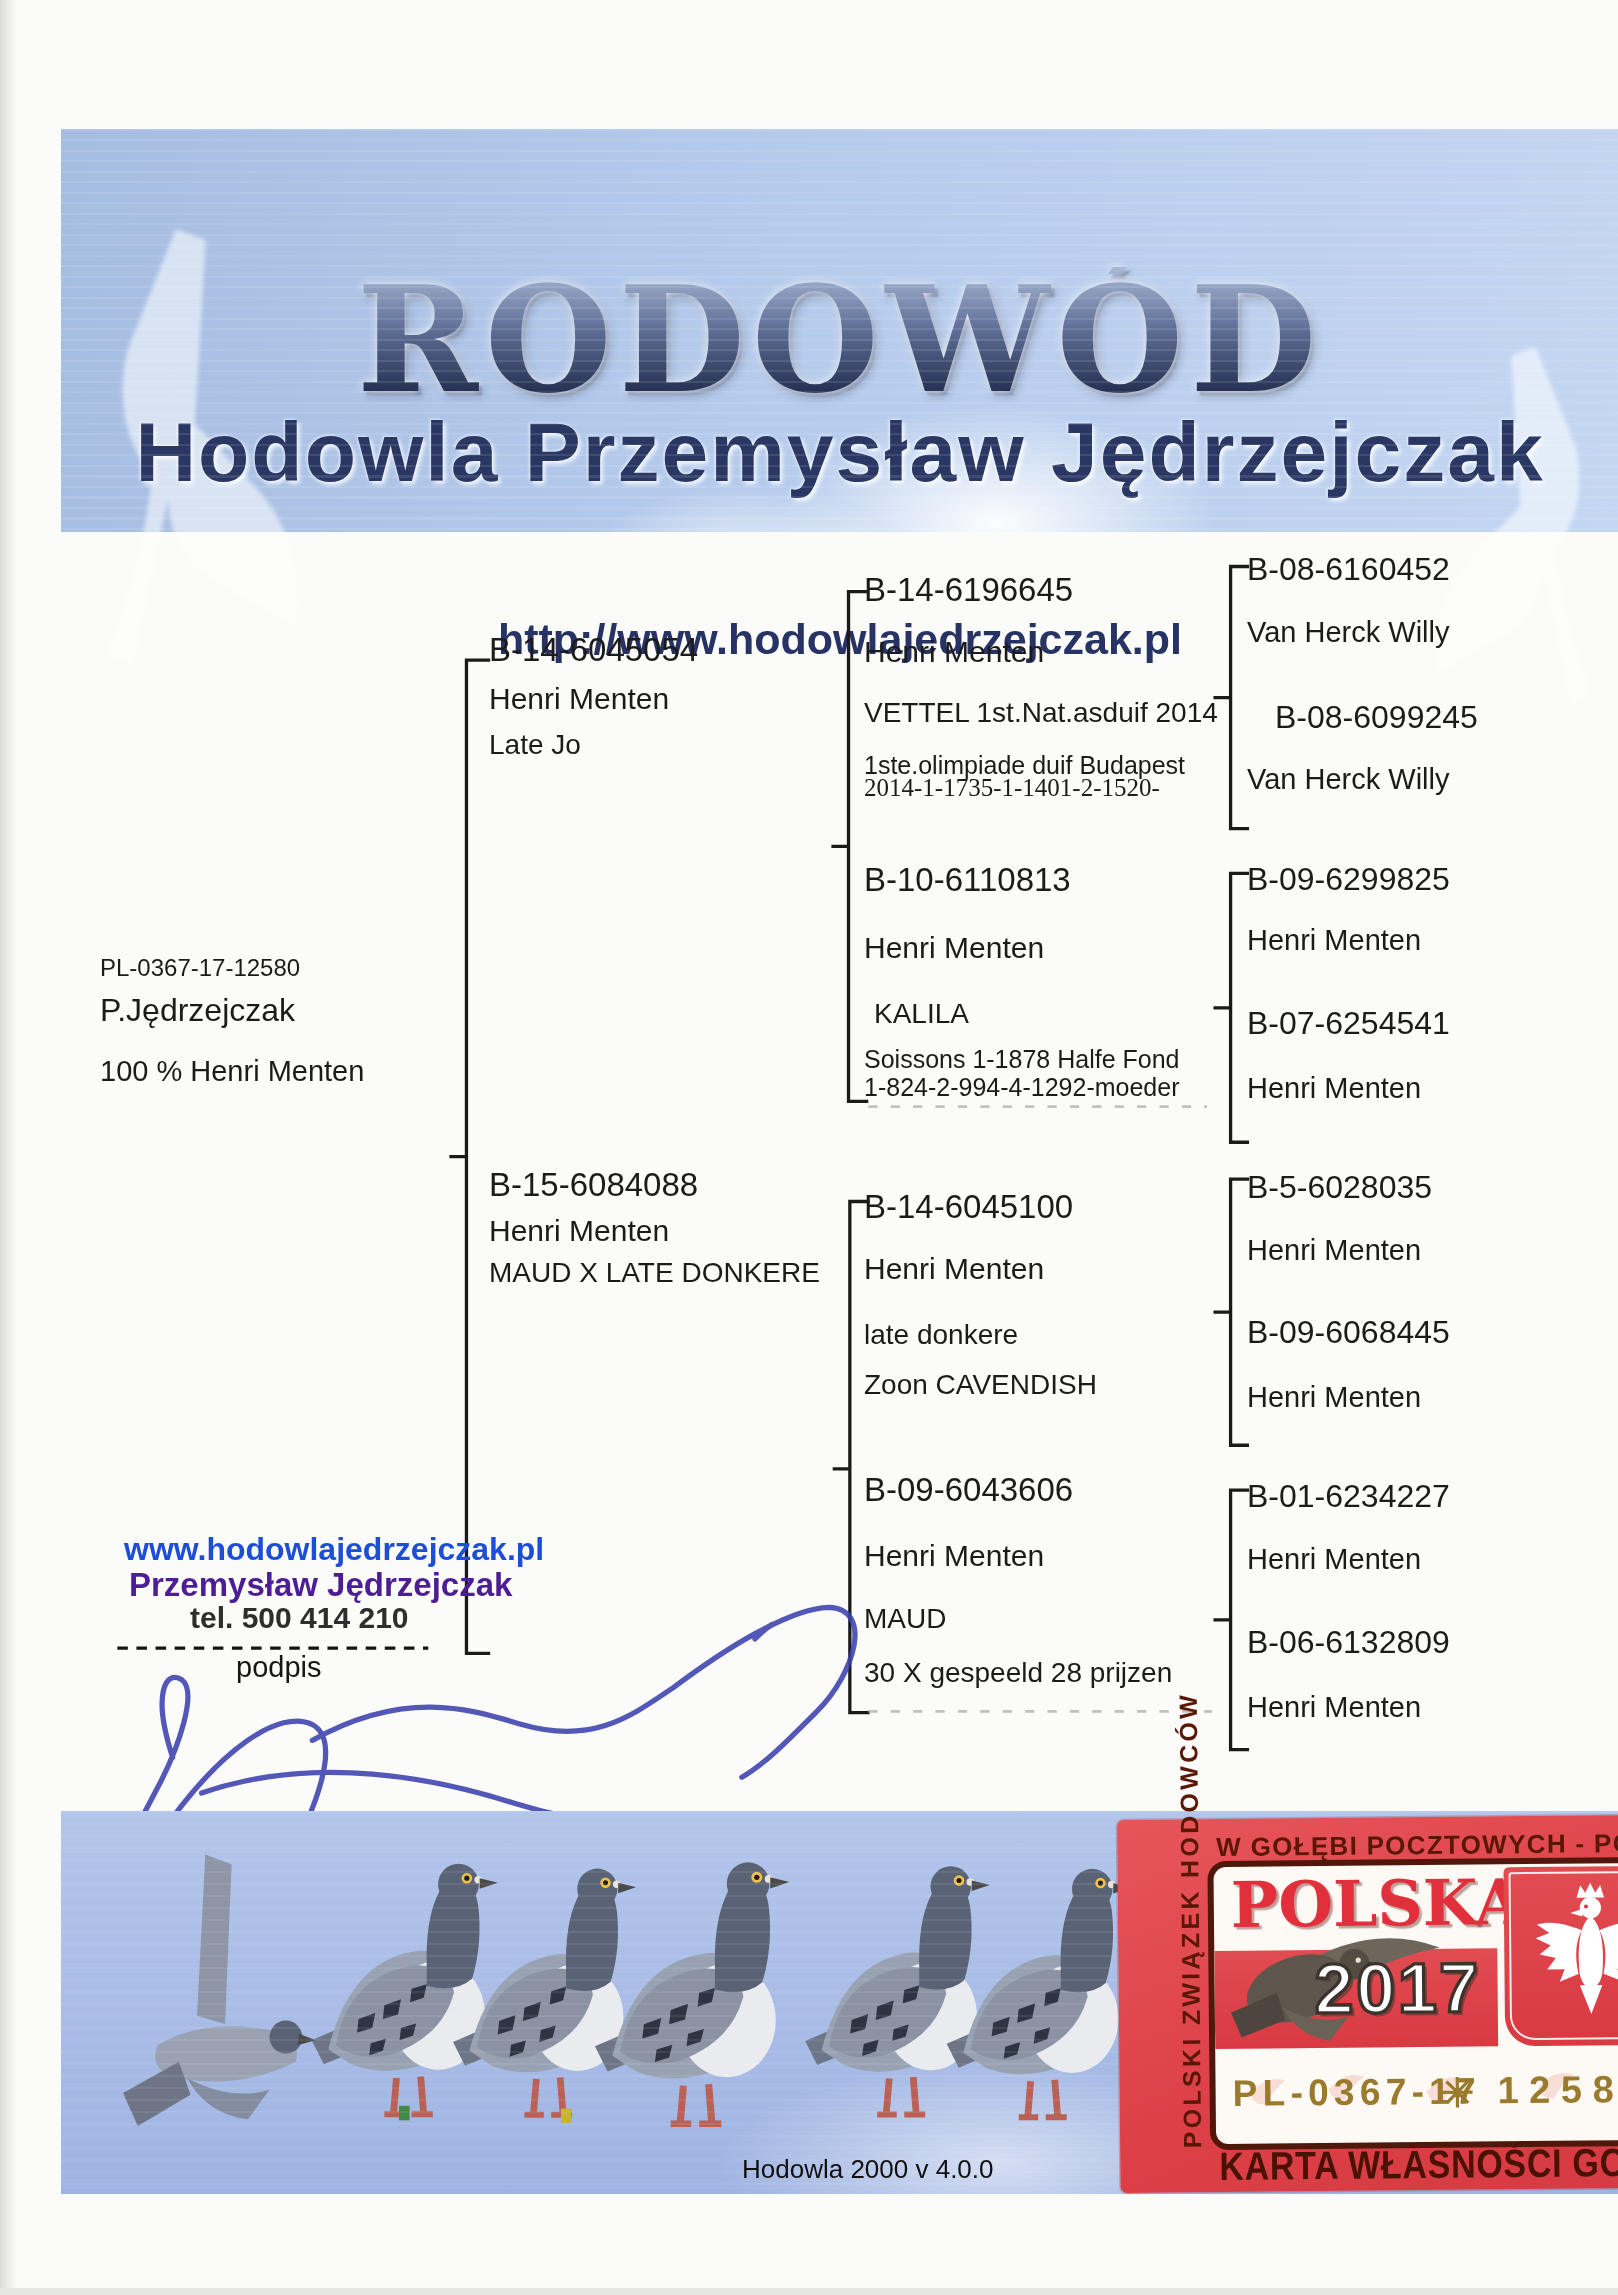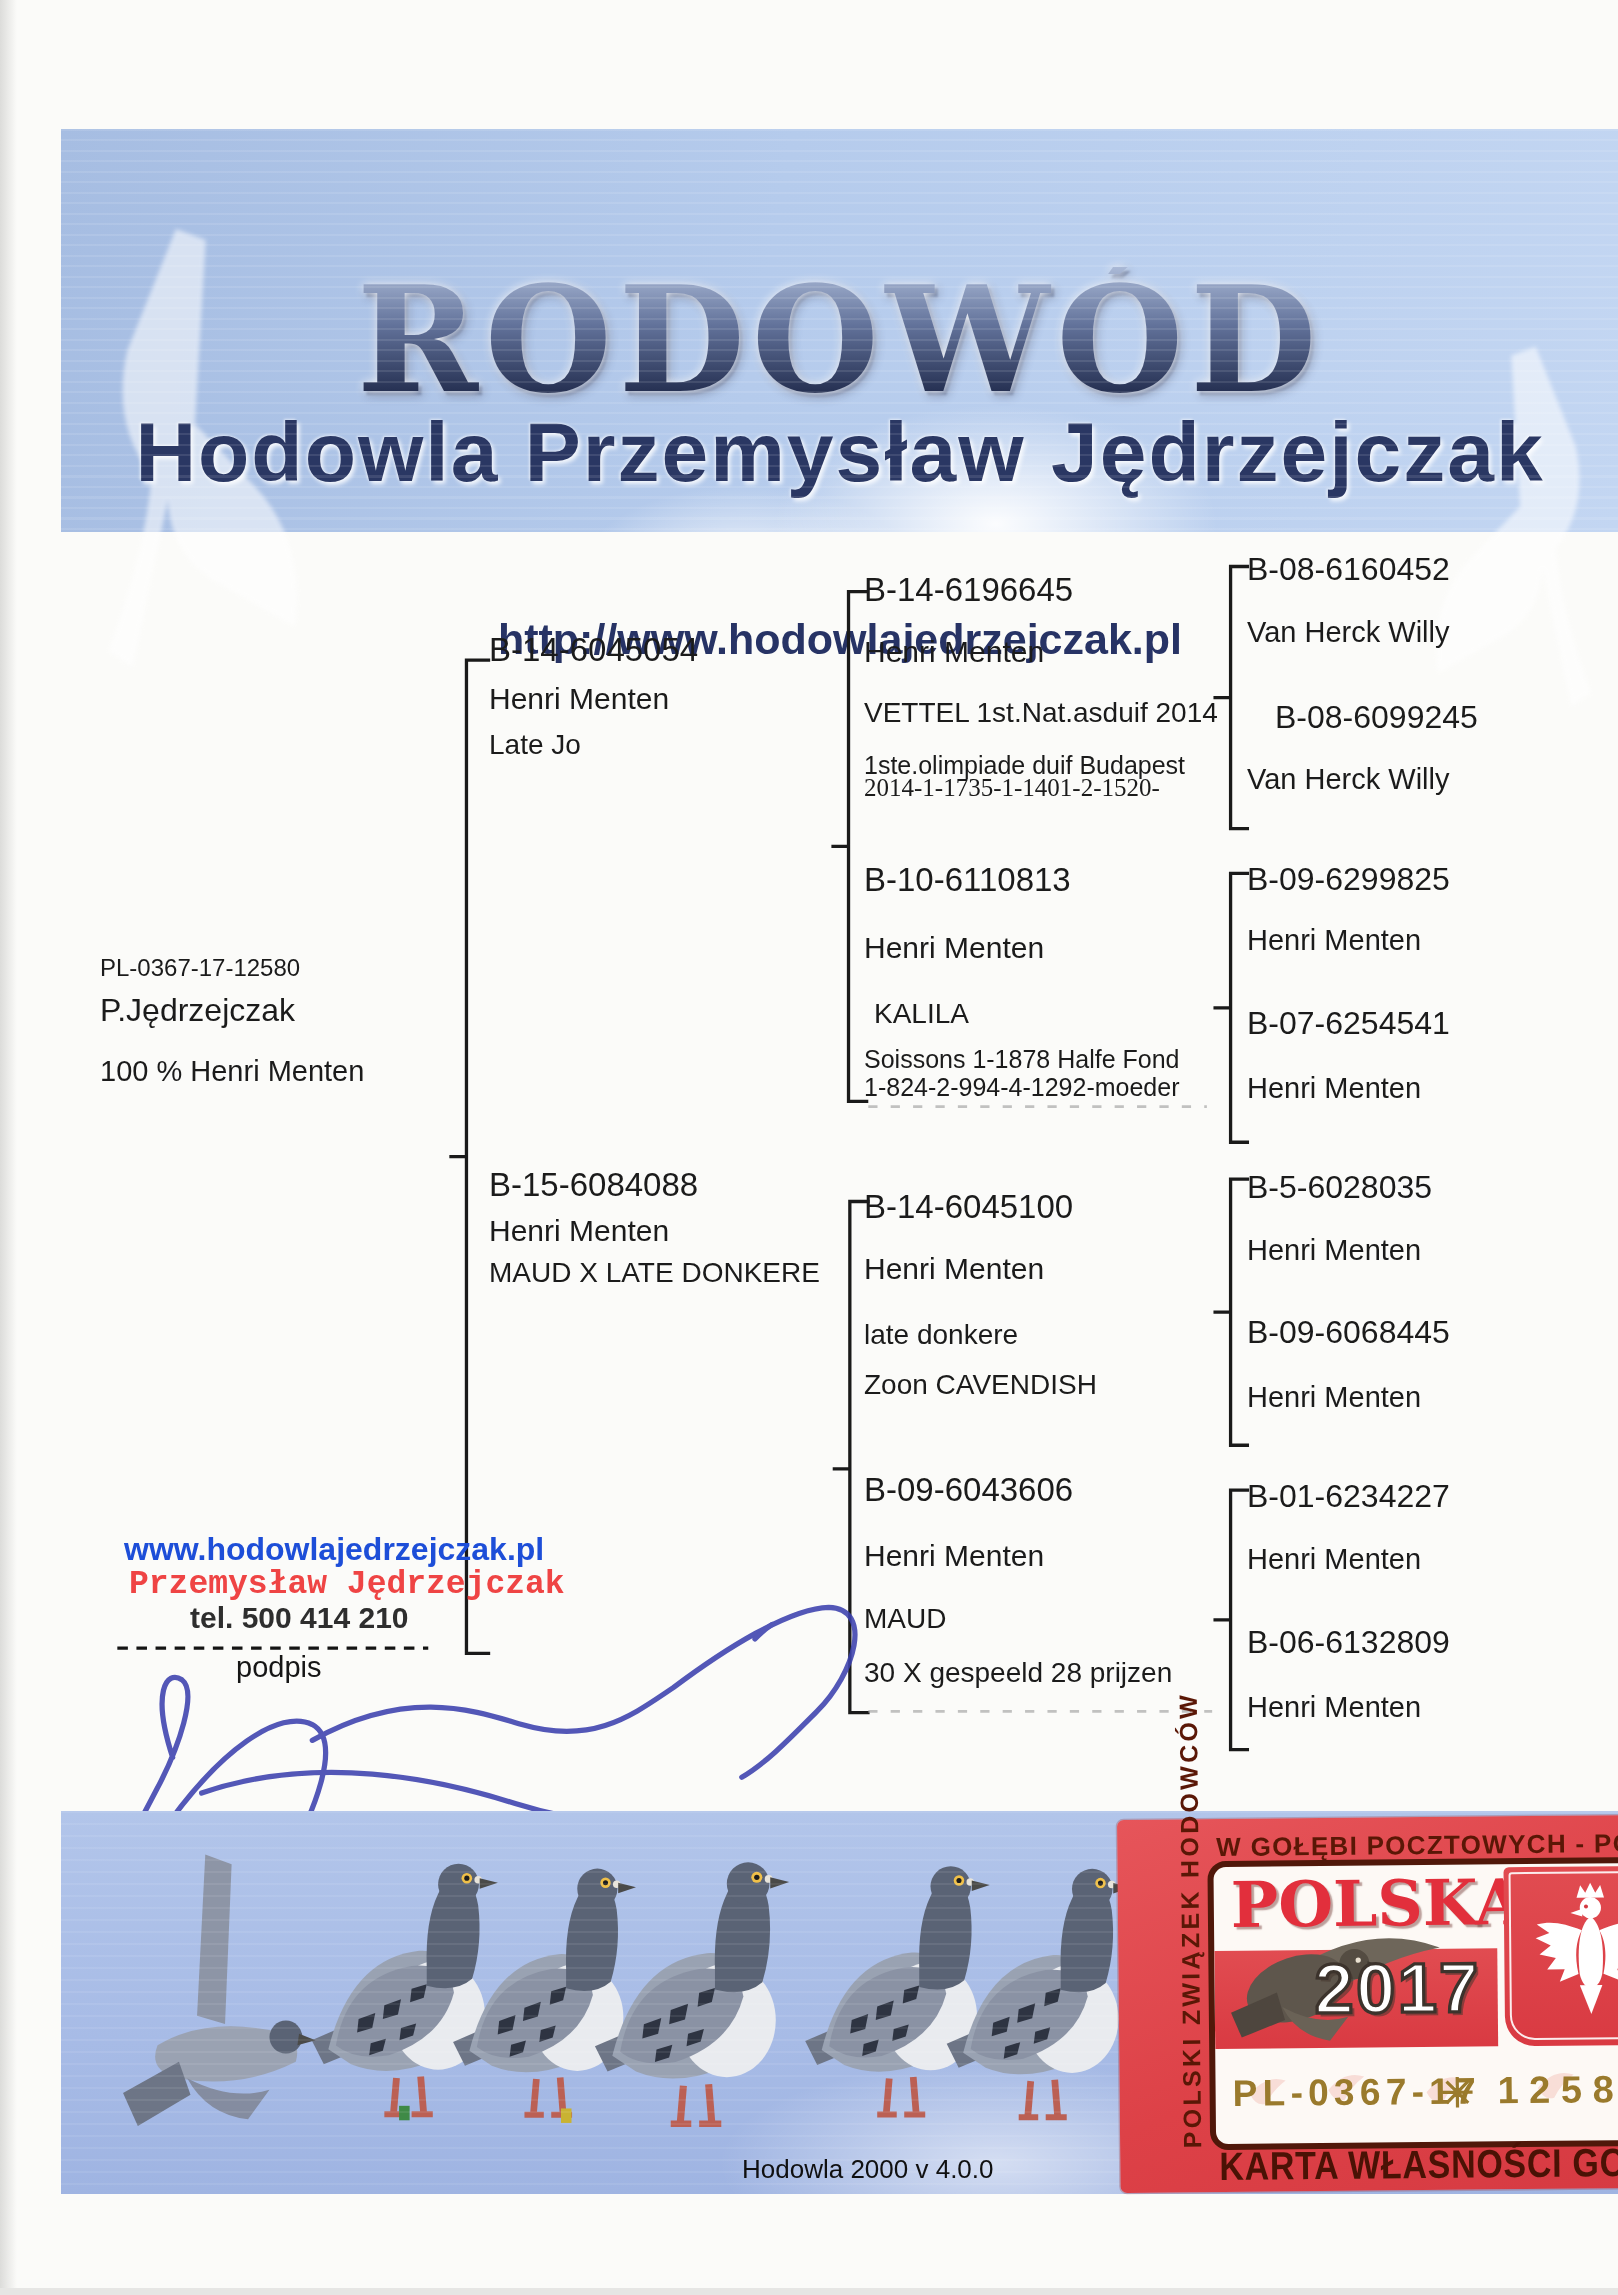--- a/index.html
+++ b/index.html
@@ -159,21 +159,21 @@
       <path d="M1896 1790 H1868 V2194 H1896 M1868 1992 h-26"></path>
       <path d="M1896 2262 H1868 V2656 H1896 M1868 2459 h-26"></path>
     </g>
     <g stroke="#a8a8a8" stroke-width="4" stroke-dasharray="14 20" fill="none" opacity="0.7">
       <path d="M1318 1680 H1832"></path>
       <path d="M1318 2598 H1840"></path>
     </g>
   </svg>
 
   <div class="t stampink" style="left:124px;top:1533px;font-size:32px;color:#1d4ed8;">www.hodowlajedrzejczak.pl</div>
-  <div class="t stampink" style="left:129px;top:1568px;font-size:33px;color:#ef4444;font-family:Liberation Mono, monospace;">Przemysław Jędrzejczak</div>
+  <div class="t stampink" style="left:129px;top:1568px;font-size:33px;color:#4c1d95;">Przemysław Jędrzejczak</div>
   <div class="t stampink" style="left:190px;top:1602px;font-size:30px;color:#2e2e2e;">tel. 500 414 210</div>
   <svg style="position:absolute;left:0;top:0;width:1618px;height:2295px;" viewBox="0 0 2456 3484">
     <path d="M178 2502 H650" stroke="#141414" stroke-width="5" stroke-dasharray="16 13" fill="none"></path>
     <g stroke="#3c41ae" stroke-width="8" fill="none" stroke-linecap="round" opacity="0.88">
       <path d="M262 2668 C230 2570 252 2534 276 2550 C300 2568 272 2652 238 2716 L198 2792 C180 2826 190 2842 214 2822"></path>
       <path d="M240 2790 C334 2652 426 2594 474 2618 C522 2644 474 2758 434 2826 C404 2878 366 2936 334 2950"></path>
       <path d="M474 2642 C620 2560 724 2598 792 2618 C902 2650 962 2602 1022 2562 C1102 2502 1198 2442 1258 2440 C1326 2442 1298 2540 1240 2598 C1202 2636 1164 2676 1126 2698"></path>
       <path d="M306 2722 C480 2662 664 2700 782 2738 C878 2768 976 2778 1038 2758"></path>
       <path d="M1146 2488 C1158 2476 1166 2470 1172 2466"></path>
     </g>

